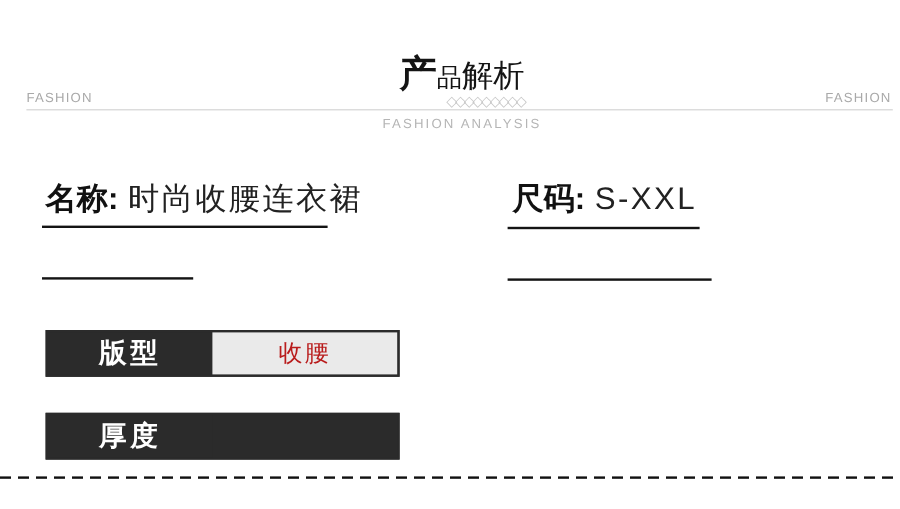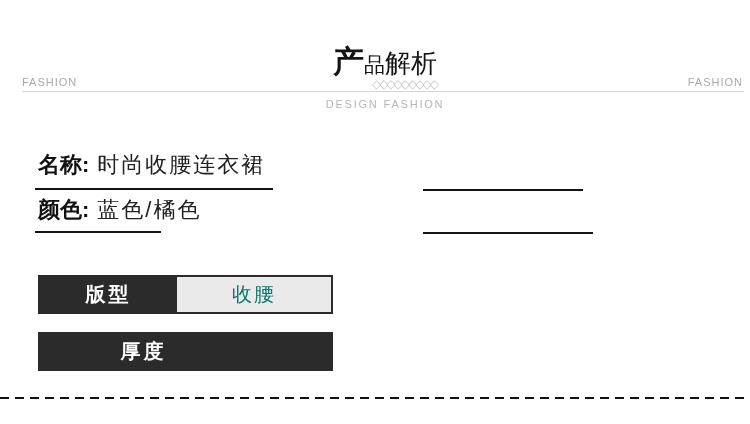--- a/index.html
+++ b/index.html
@@ -41,21 +41,21 @@
     letter-spacing:-2px; color:#c6c6c6; white-space:nowrap;
   }
   .subtitle {
     margin-top:8px; font-size:11px; letter-spacing:1.8px;
     color:#b5b5b5; white-space:nowrap;
   }
 
   
   .info-row {
     position:absolute; height:30px; line-height:30px;
-    font-size:22px; white-space:nowrap;
+    font-size:26px; white-space:nowrap;
   }
   .info-label { font-weight:bold; color:#111; margin-right:8px; }
   .info-value { color:#222; letter-spacing:2px; }
   .row-l1 { left:38px;  top:150px; }
   .row-l2 { left:38px;  top:195px; }
   .row-r1 { left:427px; top:150px; }
   .row-r2 { left:427px; top:195px; }
 
   .info-underline { position:absolute; height:2px; background:#141414; }
   .ul-l1 { left:35px;  top:188px; width:238px; }
@@ -64,29 +64,29 @@
   .ul-r2 { left:423px; top:232px; width:170px; }
 
   
   .spec-box {
     position:absolute; width:295px; height:39px;
     display:flex; border:2px solid #2b2b2b; background:#2b2b2b;
   }
   .spec-label {
     flex:0 0 137px; background:#2b2b2b; color:#ffffff;
     display:flex; align-items:center; justify-content:center;
-    font-size:20px; font-weight:bold; letter-spacing:3px;
+    font-size:23px; font-weight:bold; letter-spacing:3px;
   }
   .spec-value {
-    flex:1; background:#eaeaea; color:#0f766e;
+    flex:1; background:#eaeaea; color:#b91c1c;
     display:flex; align-items:center; justify-content:center;
     font-size:20px; letter-spacing:2px;
   }
   .box-l1 { left:38px;  top:275px; }
-  .box-l2 { left:38px;  top:332px;padding-left:35px; }
+  .box-l2 { left:38px;  top:344px; }
   .box-r1 { left:427px; top:275px; }
   .box-r2 { left:427px; top:328px; }
 
   
   .dashed-divider {
     position:absolute; left:0; top:397px; width:750px; height:2px;
     background:repeating-linear-gradient(90deg, #111 0px, #111 9px, transparent 9px, transparent 15px);
   }
 </style>
 </head>
@@ -100,33 +100,33 @@
 
   <div class="title-block">
     <div class="title-inner">
       <div class="title-row">
         <span class="title-seg-0">产</span>
         <span class="title-seg-1">品</span>
         <span class="title-seg-2">解析</span>
       </div>
       <div class="diamonds">◇◇◇◇◇◇◇◇◇</div>
     </div>
-    <div class="subtitle">DESIGN FASHION</div>
+    <div class="subtitle">FASHION ANALYSIS</div>
   </div>
 
   <div class="info-row row-l1">
     <span class="info-label">名称:</span><span class="info-value">时尚收腰连衣裙</span>
   </div>
   <div class="info-underline ul-l1"></div>
 
-  <div class="info-row row-l2">
-    <span class="info-label">颜色:</span><span class="info-value">蓝色/橘色</span>
-  </div>
   <div class="info-underline ul-l2"></div>
 
+  <div class="info-row row-r1">
+    <span class="info-label">尺码:</span><span class="info-value">S-XXL</span>
+  </div>
   <div class="info-underline ul-r1"></div>
 
   <div class="info-underline ul-r2"></div>
 
   <div class="spec-box box-l1">
     <div class="spec-label">版型</div>
     <div class="spec-value">收腰</div>
   </div>
   <div class="spec-box box-l2">
     <div class="spec-label">厚度</div>

